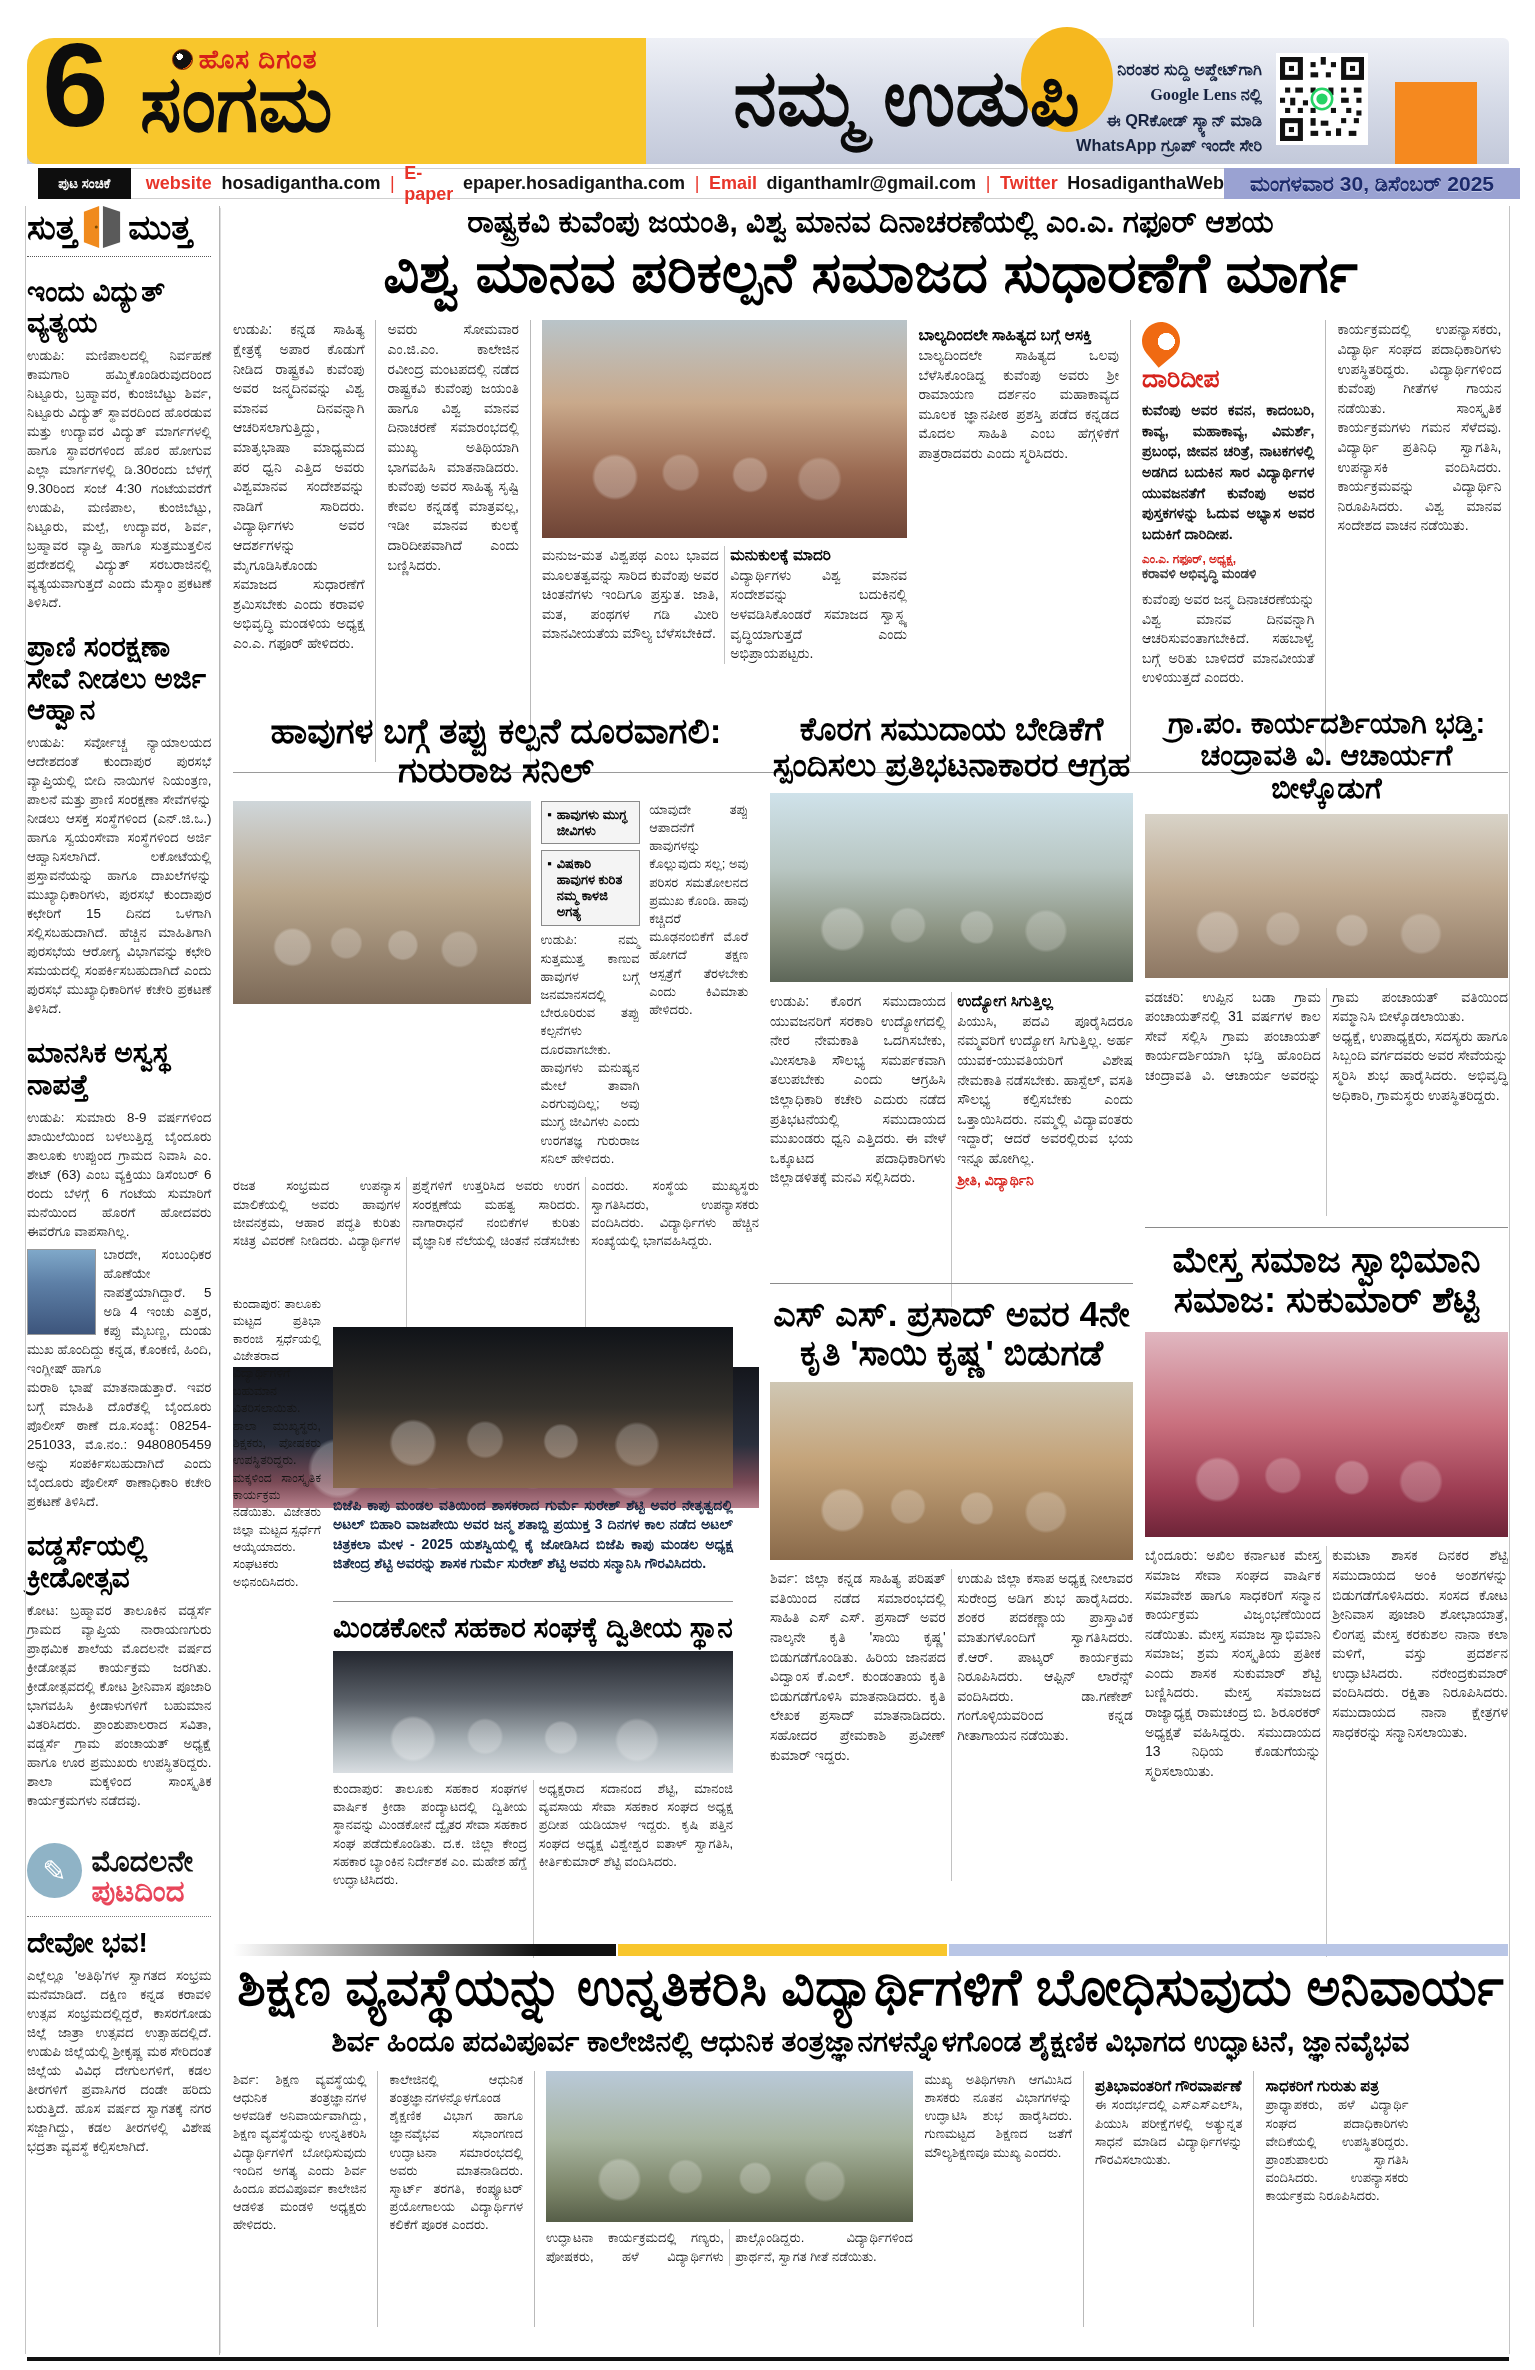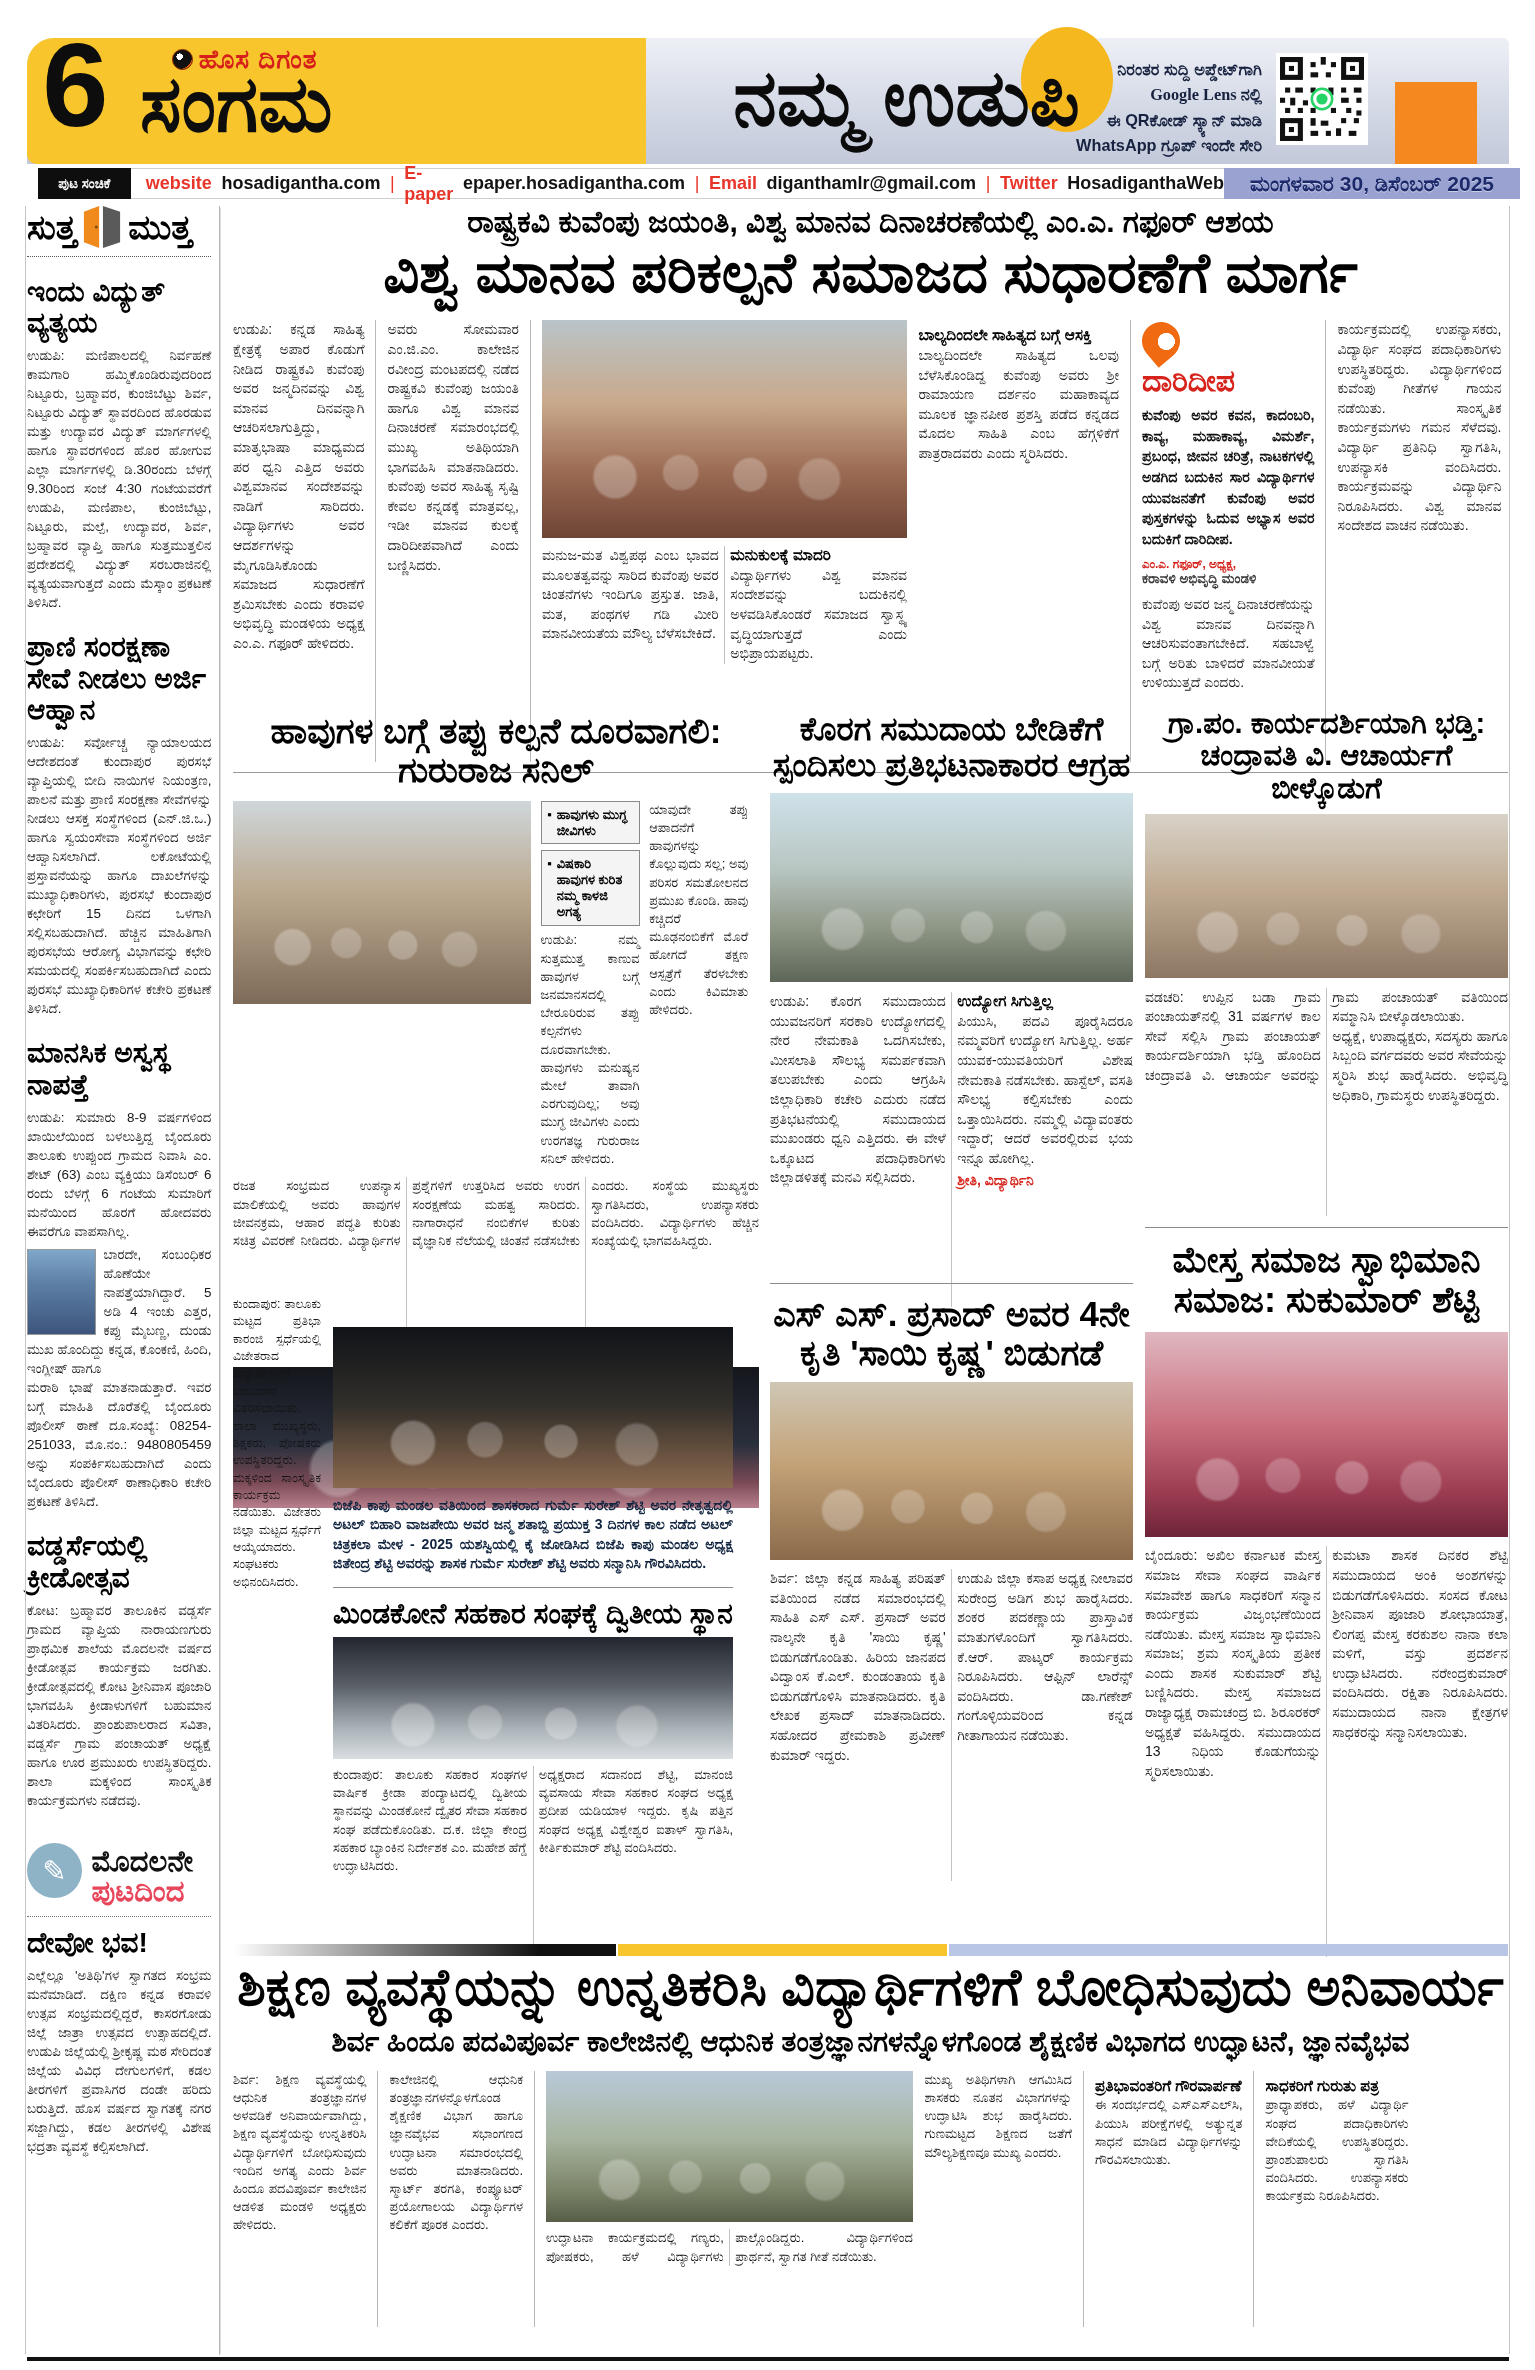--- a/index.html
+++ b/index.html
@@ -75,21 +75,21 @@
   .lead .big { font-size:56px; margin-top:3.8px; }
   .lead-row { display:flex; gap:11.5px; margin-top:15.3px; height:442px; overflow:hidden; }
   .lead-row .c1 { width:143px; } .lead-row .c2 { width:143px; }
   .lead-row .cphoto { width:365px; }
   .lead-under { column-count:2; column-gap:11.5px; column-rule:1px solid #c2c2c2; margin-top:7.6px; }
   .lead-row .c4 { width:212px; }
   .lead-row .cq { width:184px; }
   .lead-row .c6 { width:164px; }
   .quotebox { padding:1.9px 0 7.6px; }
   .flame { width:38px; height:38px; border-radius:50% 50% 50% 0; background:radial-gradient(circle at 60% 60%, #fff 0 26%, #f06a12 27% 100%); transform:rotate(-40deg); margin-bottom:3.8px; }
-  .q-label { color:#d6231c; font-weight:800; font-size:30px; margin-bottom:5.7px; }
+  .q-label { color:#d6231c; font-weight:800; font-size:25px; margin-bottom:5.7px; }
   .q-text { font-size:14.3px; font-weight:700; text-align:justify; line-height:1.45; color:#101010; }
   .q-attr1 { color:#d6231c; font-weight:800; font-size:12px; margin-top:7.6px; }
   .q-attr2 { color:#3a3a3a; font-weight:800; font-size:13.4px; }
 
   
   .snake { position:absolute; left:233px; top:711px; width:526px; }
   .snake .headline-c { font-size:35px; }
   .snake-row { display:flex; gap:9.6px; margin-top:11.5px; }
   .snake-row .ph { width:298px; height:203px; }
   .snake-row .sc { width:99px; font-size:13px; }
@@ -109,21 +109,21 @@
   .divider { border:none; border-top:1px solid #8a8a8a; margin:11.5px 0; }
   .mesta-head { font-size:36px; }
   .rightcol .photo-mesta { height:205px; margin-top:11.5px; }
   .mestabody { column-count:2; column-gap:11.5px; column-rule:1px solid #c2c2c2; margin-top:9.6px; height:411px; overflow:hidden; }
 
   
   .brief { position:absolute; left:233px; top:1296px; width:88px; height:631px; overflow:hidden; font-size:12.4px; }
   .vaj { position:absolute; left:333px; top:1327px; width:400px; }
   .vaj .photo-vaj { height:161px; }
   .vaj-cap { font-size:14px; font-weight:700; text-align:justify; line-height:1.4; margin-top:7.6px; color:#10233f; }
-  .mind-head { font-size:28px; margin-top:13px; padding-top:9.6px; border-top:1px solid #8a8a8a; }
+  .mind-head { font-size:28px; margin-top:27px; padding-top:9.6px; border-top:1px solid #8a8a8a; }
   .vaj .photo-team { height:122px; margin-top:7.6px; }
   .mindbody { column-count:2; column-gap:11.5px; column-rule:1px solid #c2c2c2; margin-top:7.6px; height:178px; overflow:hidden; font-size:13px; }
 
   .prasad { position:absolute; left:770px; top:1283px; width:363px; border-top:1px solid #8a8a8a; padding-top:9.6px; }
   .prasad .headline-c { font-size:35px; }
   .prasad .photo-prasad { height:178px; margin-top:9.6px; }
   .prasadbody { column-count:2; column-gap:11.5px; column-rule:1px solid #c2c2c2; margin-top:9.6px; height:312px; overflow:hidden; }
 
   
   .bottom { position:absolute; left:233px; top:1944px; width:1275px; }

